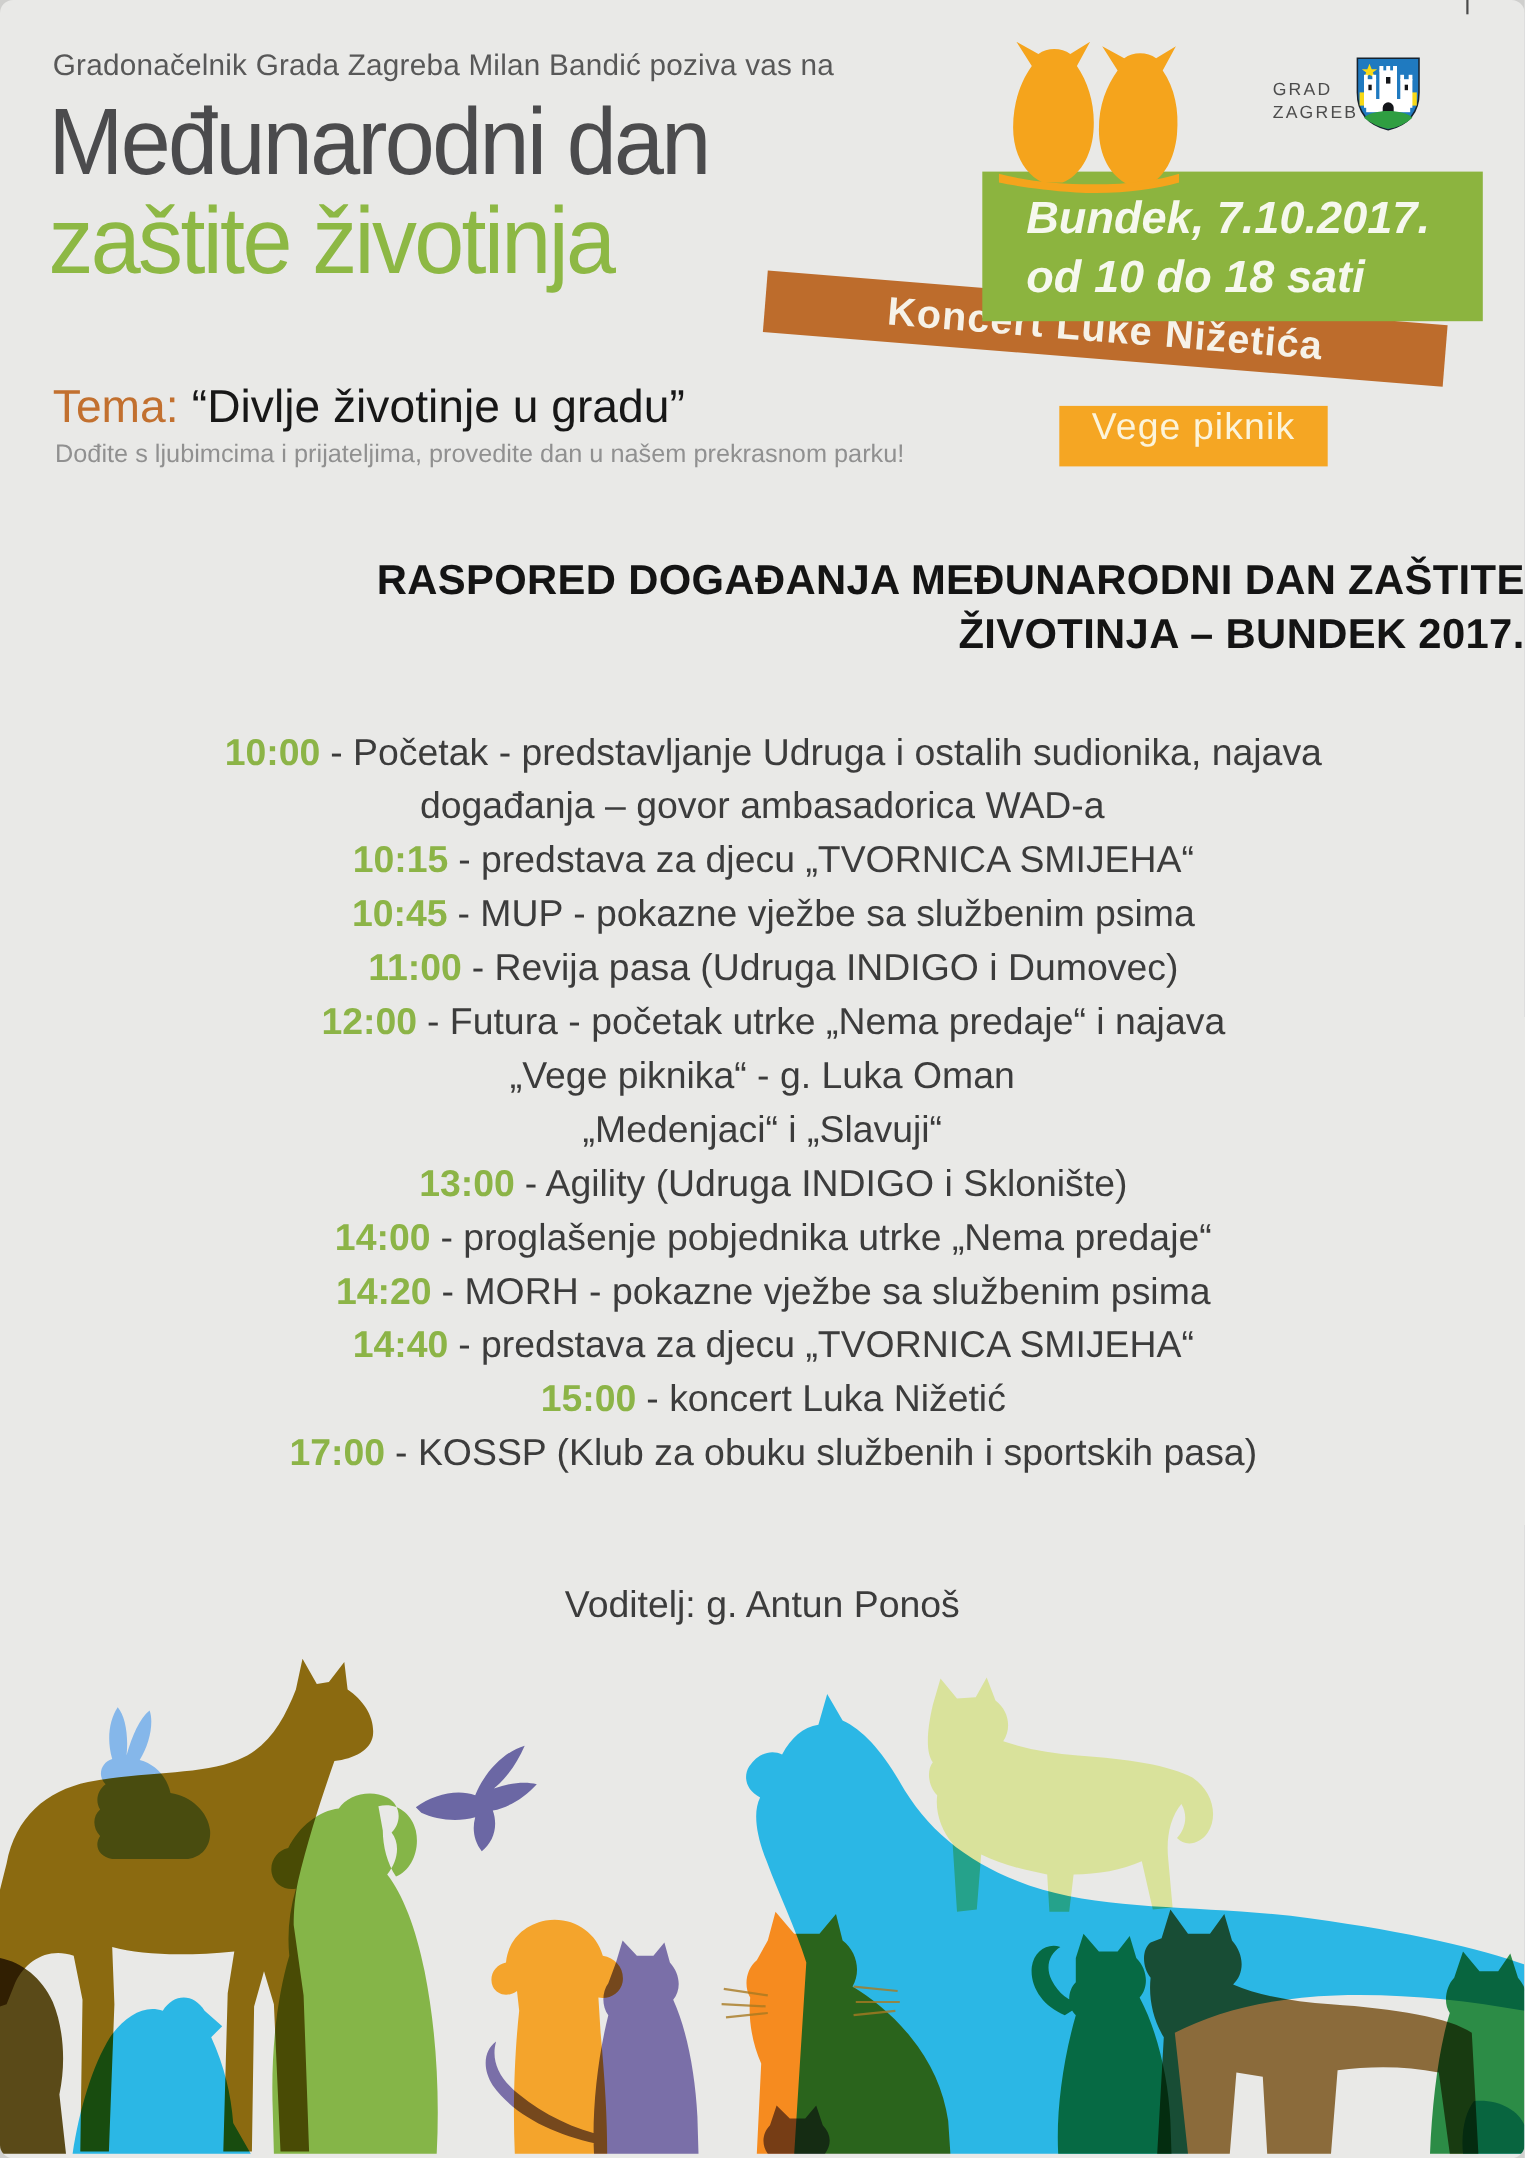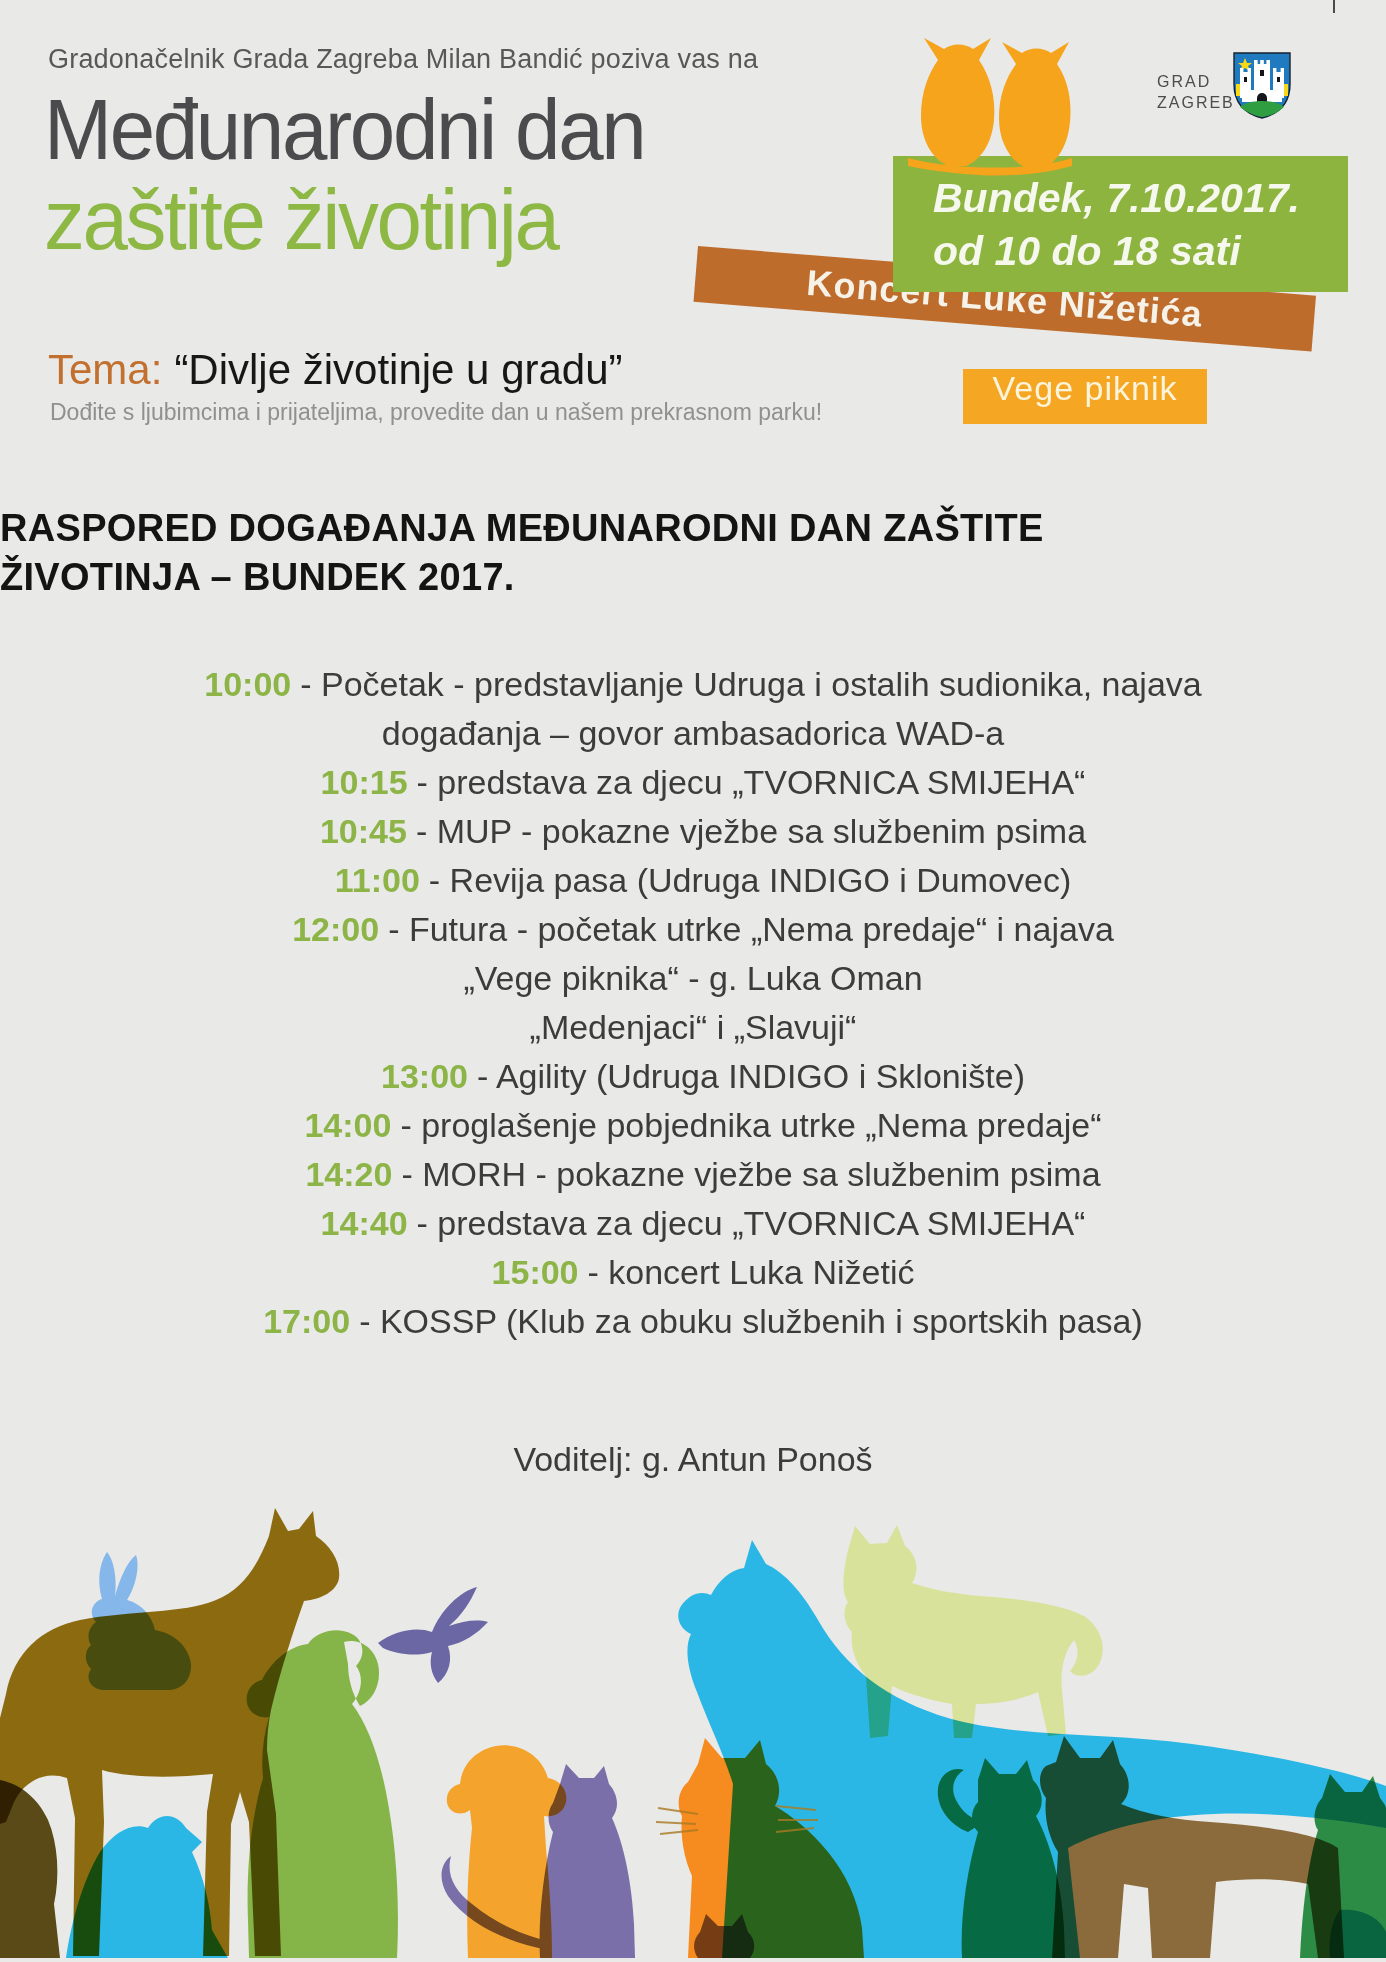--- a/index.html
+++ b/index.html
@@ -1,17 +1,17 @@
 <!DOCTYPE html>
 <html><head>
 <meta charset="utf-8">
 <style>
   html,body{margin:0;padding:0;}
   body{background:#cfcfcd;font-family:"Liberation Sans",sans-serif;}
-  .page{position:relative;width:1386px;height:1962px;background:#e9e9e7;overflow:hidden;margin:0 auto;}
+  .page{position:relative;width:1386px;height:1962px;background:#e9e9e7;overflow:hidden;margin:0 auto;border-radius:12px;}
 
   .crop-mark{position:absolute;left:1333px;top:0;width:2px;height:13px;background:#4a4a4a;}
 
   .invite{position:absolute;left:48px;top:44px;font-size:27px;color:#585858;letter-spacing:.2px;}
 
   .title{position:absolute;left:44px;top:84px;font-size:86px;line-height:90px;letter-spacing:-2.5px;color:#4b4b4d;transform:scaleX(.95);transform-origin:left top;white-space:nowrap;}
   .title .t2{color:#8db844;}
 
   .theme{position:absolute;left:48px;top:346px;font-size:42px;color:#171717;white-space:nowrap;}
   .theme .label{color:#c2702f;margin-right:12px;}
@@ -19,21 +19,21 @@
   .note{position:absolute;left:50px;top:399px;font-size:23px;color:#909090;}
 
   .citylogo{position:absolute;left:1157px;top:71px;font-size:16px;line-height:21px;letter-spacing:2px;color:#4c4c4c;}
   .coat{position:absolute;left:1232px;top:50px;}
 
   .banner{position:absolute;left:698px;top:246px;width:620px;height:56px;background:#bd6c2c;transform:rotate(4.6deg);transform-origin:left top;display:flex;align-items:center;justify-content:center;color:#f6f2e8;font-size:36px;font-weight:bold;letter-spacing:1px;}
   .datebox{position:absolute;left:893px;top:156px;width:455px;height:136px;background:#8cb43f;color:#f6f8ee;font-size:41px;font-weight:bold;line-height:53px;padding:16px 0 0 40px;box-sizing:border-box;font-style:italic;}
   .owls{position:absolute;left:908px;top:32px;}
   .vege{position:absolute;left:963px;top:369px;width:244px;height:55px;background:#f5a623;color:#fcf4da;font-size:34px;display:flex;align-items:flex-start;justify-content:center;letter-spacing:1px;}
 
-  .sched-head{position:absolute;left:0;top:504px;width:100%;text-align:left;font-size:38px;line-height:49px;font-weight:bold;color:#141414;letter-spacing:.3px;}
+  .sched-head{position:absolute;left:0;top:504px;width:100%;text-align:right;font-size:38px;line-height:49px;font-weight:bold;color:#141414;letter-spacing:.3px;}
   .schedule{position:absolute;left:40px;top:660px;width:1306px;text-align:center;font-size:34px;line-height:49px;color:#3c3c3c;}
   .schedule .time{color:#8cb447;font-weight:bold;margin-left:20px;}
   .schedule .stext{margin-left:9px;}
   .host{position:absolute;left:0;top:1440px;width:100%;text-align:center;font-size:34px;color:#3c3c3c;}
 
   .collage{position:absolute;left:0;top:1480px;isolation:isolate;}
   .collage path{mix-blend-mode:multiply;}
 </style>
 </head>
 <body>

